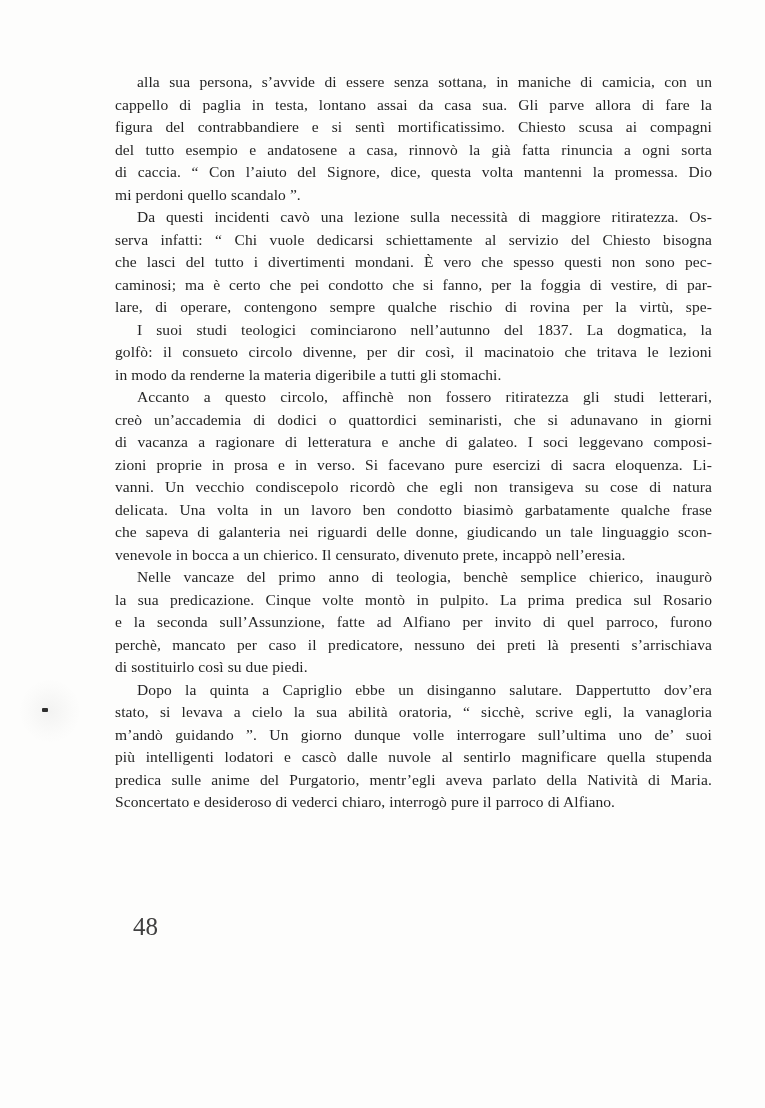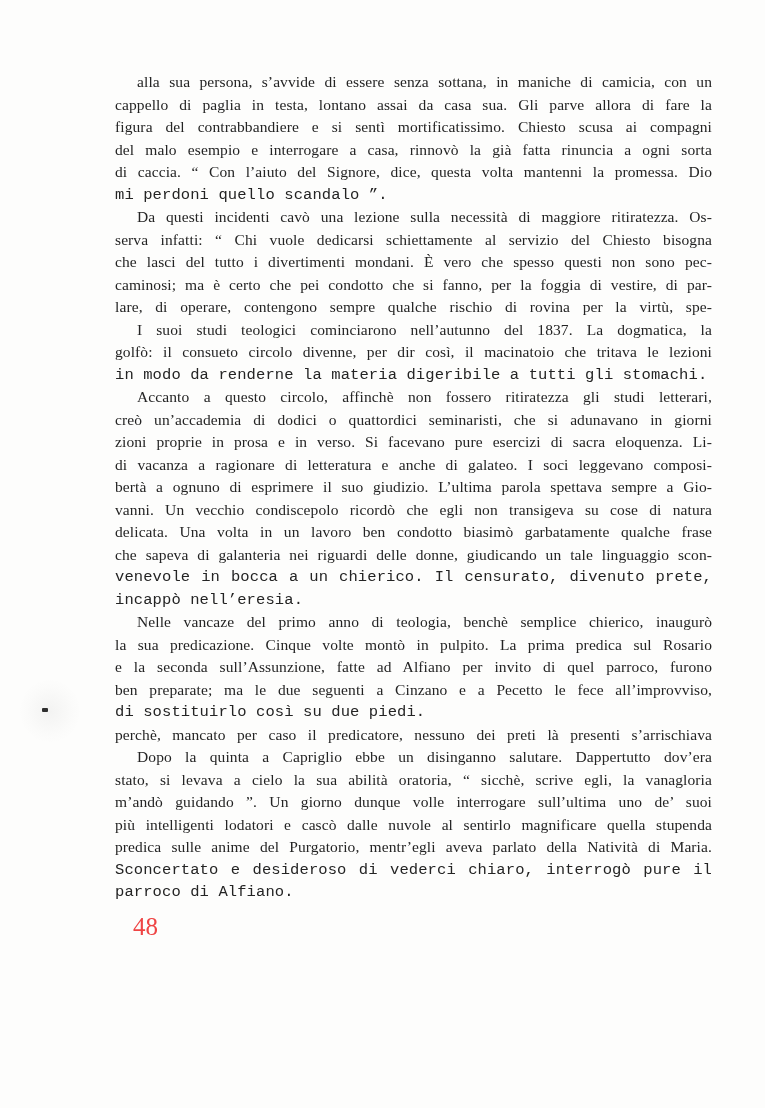--- a/index.html
+++ b/index.html
@@ -26,32 +26,31 @@
     letter-spacing: 0.1px;
   }
   .para { margin: 0; padding: 0; }
   .pline {
     text-align: justify;
     text-align-last: justify;
     white-space: normal;
   }
   .pline.last {
     text-align-last: left;
-    font-family: Liberation Mono, monospace;
   }
   .pline.indent {
     text-indent: 22px;
   }
   .page-number {
     position: absolute;
     left: 133px;
     top: 912px;
     font-size: 25px;
     line-height: 30px;
-    color: #ef4444;
+    color: #404040;
   }
   .margin-smudge {
     position: absolute;
     left: 20px;
     top: 680px;
     width: 60px;
     height: 62px;
     background: radial-gradient(ellipse at center, #f3f3f2 0%, #fbfbfa 55%, rgba(253,253,252,0) 75%);
     border-radius: 50%;
   }
@@ -69,54 +68,52 @@
 <body>
 
 <div class="book-page">
   <div class="margin-smudge"></div>
   <div class="margin-speck"></div>
   <div class="text-block">
       <div class="para">
         <div class="pline indent">alla sua persona, s’avvide di essere senza sottana, in maniche di camicia, con un</div>
         <div class="pline">cappello di paglia in testa, lontano assai da casa sua. Gli parve allora di fare la</div>
         <div class="pline">figura del contrabbandiere e si sentì mortificatissimo. Chiesto scusa ai compagni</div>
-        <div class="pline">del malo esempio e interrogare a casa, rinnovò la già fatta rinuncia a ogni sorta</div>
+        <div class="pline">del tutto esempio e andatosene a casa, rinnovò la già fatta rinuncia a ogni sorta</div>
         <div class="pline">di caccia. “ Con l’aiuto del Signore, dice, questa volta mantenni la promessa. Dio</div>
         <div class="pline last">mi perdoni quello scandalo ”.</div>
       </div>
       <div class="para">
         <div class="pline indent">Da questi incidenti cavò una lezione sulla necessità di maggiore ritiratezza. Os-</div>
         <div class="pline">serva infatti: “ Chi vuole dedicarsi schiettamente al servizio del Chiesto bisogna</div>
         <div class="pline">che lasci del tutto i divertimenti mondani. È vero che spesso questi non sono pec-</div>
         <div class="pline">caminosi; ma è certo che pei condotto che si fanno, per la foggia di vestire, di par-</div>
         <div class="pline">lare, di operare, contengono sempre qualche rischio di rovina per la virtù, spe-</div>
       </div>
       <div class="para">
         <div class="pline indent">I suoi studi teologici cominciarono nell’autunno del 1837. La dogmatica, la</div>
         <div class="pline">golfò: il consueto circolo divenne, per dir così, il macinatoio che tritava le lezioni</div>
         <div class="pline last">in modo da renderne la materia digeribile a tutti gli stomachi.</div>
       </div>
       <div class="para">
         <div class="pline indent">Accanto a questo circolo, affinchè non fossero ritiratezza gli studi letterari,</div>
         <div class="pline">creò un’accademia di dodici o quattordici seminaristi, che si adunavano in giorni</div>
+        <div class="pline">di vacanza a ragionare di letteratura e anche di galateo. I soci leggevano composi-</div>
         <div class="pline">zioni proprie in prosa e in verso. Si facevano pure esercizi di sacra eloquenza. Li-</div>
-        <div class="pline">di vacanza a ragionare di letteratura e anche di galateo. I soci leggevano composi-</div>
-        <div class="pline">bertà a ognuno di esprimere il suo giudizio. L’ultima parola spettava sempre a Gio-</div>
         <div class="pline">vanni. Un vecchio condiscepolo ricordò che egli non transigeva su cose di natura</div>
         <div class="pline">delicata. Una volta in un lavoro ben condotto biasimò garbatamente qualche frase</div>
         <div class="pline">che sapeva di galanteria nei riguardi delle donne, giudicando un tale linguaggio scon-</div>
         <div class="pline last">venevole in bocca a un chierico. Il censurato, divenuto prete, incappò nell’eresia.</div>
       </div>
       <div class="para">
         <div class="pline indent">Nelle vancaze del primo anno di teologia, benchè semplice chierico, inaugurò</div>
         <div class="pline">la sua predicazione. Cinque volte montò in pulpito. La prima predica sul Rosario</div>
         <div class="pline">e la seconda sull’Assunzione, fatte ad Alfiano per invito di quel parroco, furono</div>
-        <div class="pline">ben preparate; ma le due seguenti a Cinzano e a Pecetto le fece all’improvviso,</div>
+        <div class="pline">perchè, mancato per caso il predicatore, nessuno dei preti là presenti s’arrischiava</div>
         <div class="pline last">di sostituirlo così su due piedi.</div>
-        <div class="pline">perchè, mancato per caso il predicatore, nessuno dei preti là presenti s’arrischiava</div>
       </div>
       <div class="para">
         <div class="pline indent">Dopo la quinta a Capriglio ebbe un disinganno salutare. Dappertutto dov’era</div>
         <div class="pline">stato, si levava a cielo la sua abilità oratoria, “ sicchè, scrive egli, la vanagloria</div>
         <div class="pline">m’andò guidando ”. Un giorno dunque volle interrogare sull’ultima uno de’ suoi</div>
         <div class="pline">più intelligenti lodatori e cascò dalle nuvole al sentirlo magnificare quella stupenda</div>
         <div class="pline">predica sulle anime del Purgatorio, mentr’egli aveva parlato della Natività di Maria.</div>
         <div class="pline last">Sconcertato e desideroso di vederci chiaro, interrogò pure il parroco di Alfiano.</div>
       </div>
     </div>

